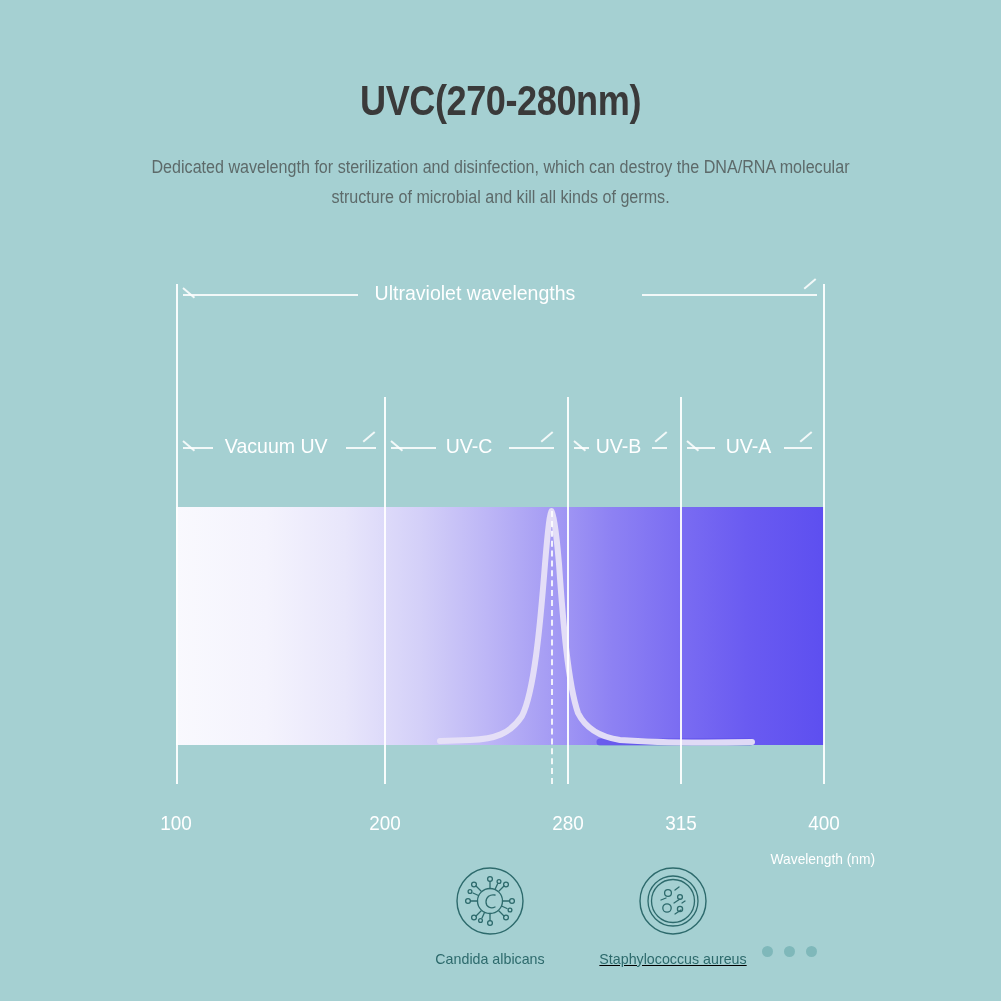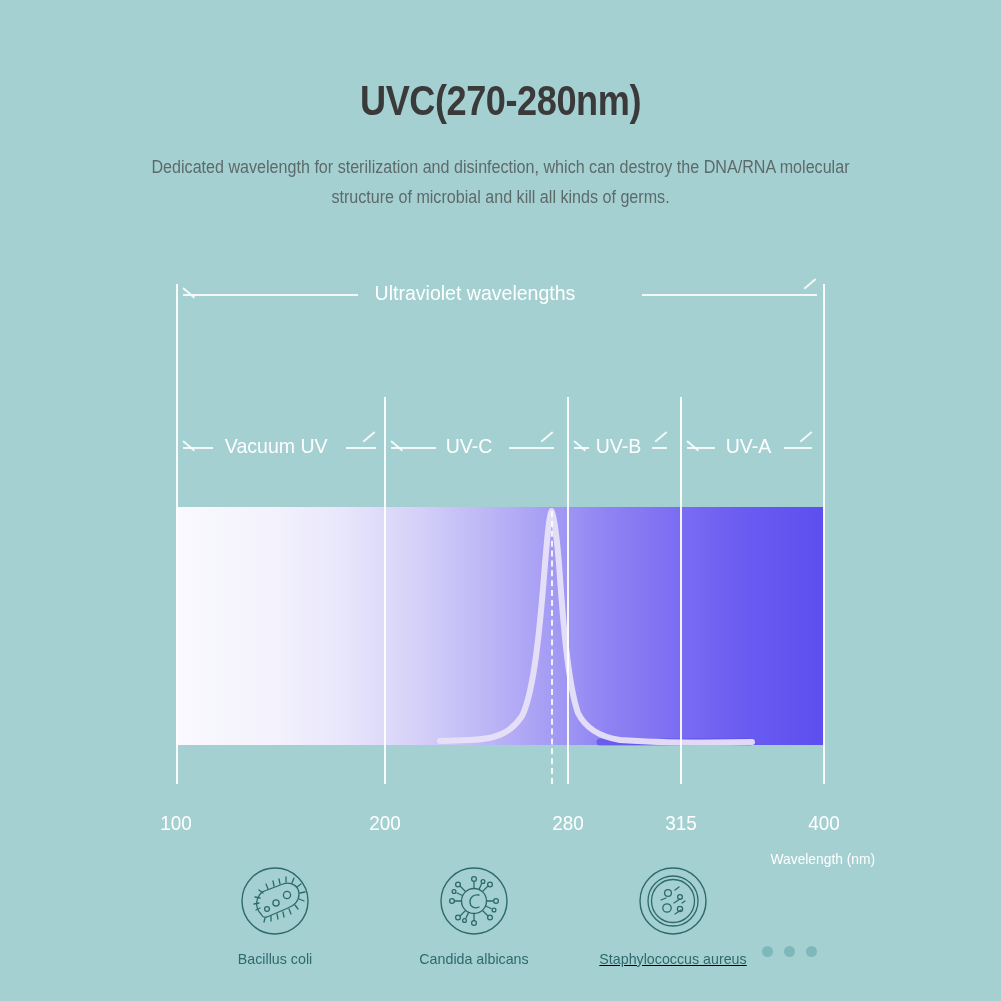--- a/index.html
+++ b/index.html
@@ -177,39 +177,22 @@
 
     <div class="tick-label" style="left:136px;top:795px;width:80px;">100</div>
     <div class="tick-label" style="left:345px;top:795px;width:80px;">200</div>
     <div class="tick-label" style="left:528px;top:795px;width:80px;">280</div>
     <div class="tick-label" style="left:641px;top:795px;width:80px;">315</div>
     <div class="tick-label" style="left:784px;top:795px;width:80px;">400</div>
 
     <div class="axis-caption" style="left:766px;top:834px;">Wavelength (nm)</div>
   </div>
 
-  <div class="org" style="left:185px;top:862px;">
-    <svg class="ico" width="78" height="78" viewBox="0 0 78 78">
-      <circle cx="39" cy="39" r="33" fill="none" stroke="#2d6a6c" stroke-width="1.4"></circle>
-      <g stroke="#2d6a6c" stroke-width="1.3" fill="none" stroke-linecap="round">
-        <path d="M25 52 C19 46,19 37,26 30 L47 22 C55 19,63 24,63 32 C63 39,58 44,52 46 L31 55 C27 56,26 54,25 52 Z"></path>
-        <circle cx="31" cy="47" r="2.4"></circle>
-        <circle cx="40" cy="41" r="3.1"></circle>
-        <circle cx="51" cy="33" r="3.6"></circle>
-        <path d="M24 46 l-4 2 M23 41 l-5 1 M24 36 l-5 -1 M27 31 l-4 -3
-                 M32 27 l-2 -5 M38 24 l-1 -5 M44 22 l-1 -5 M50 20 l0 -5
-                 M56 21 l2 -5 M61 25 l4 -3 M64 31 l5 -1 M63 37 l5 2
-                 M59 43 l3 4 M53 47 l2 5 M47 50 l1 5 M41 52 l1 5
-                 M35 54 l0 5 M29 56 l-1 4"></path>
-      </g>
-    </svg>
-    <span class="cap">Bacillus coli</span>
-  </div>
-
-  <div class="org" style="left:384px;top:862px;">
+
+  <div class="org" style="left:400px;top:862px;">
     <svg class="ico" width="78" height="78" viewBox="0 0 78 78">
       <circle cx="39" cy="39" r="33" fill="none" stroke="#2d6a6c" stroke-width="1.4"></circle>
       <g stroke="#2d6a6c" stroke-width="1.3" fill="none" stroke-linecap="round">
         <circle cx="39" cy="39" r="12.5"></circle>
         <path d="M44 33 C39 32,35 35,35 40 C35 45,40 47,44 45"></path>
         <g>
           <path d="M39 26.5 l0 -7"></path>
             <circle cx="39" cy="17" r="2.4"></circle>
           <path d="M48 29 l5 -5"></path>
             <circle cx="55" cy="22.5" r="2.4"></circle>

